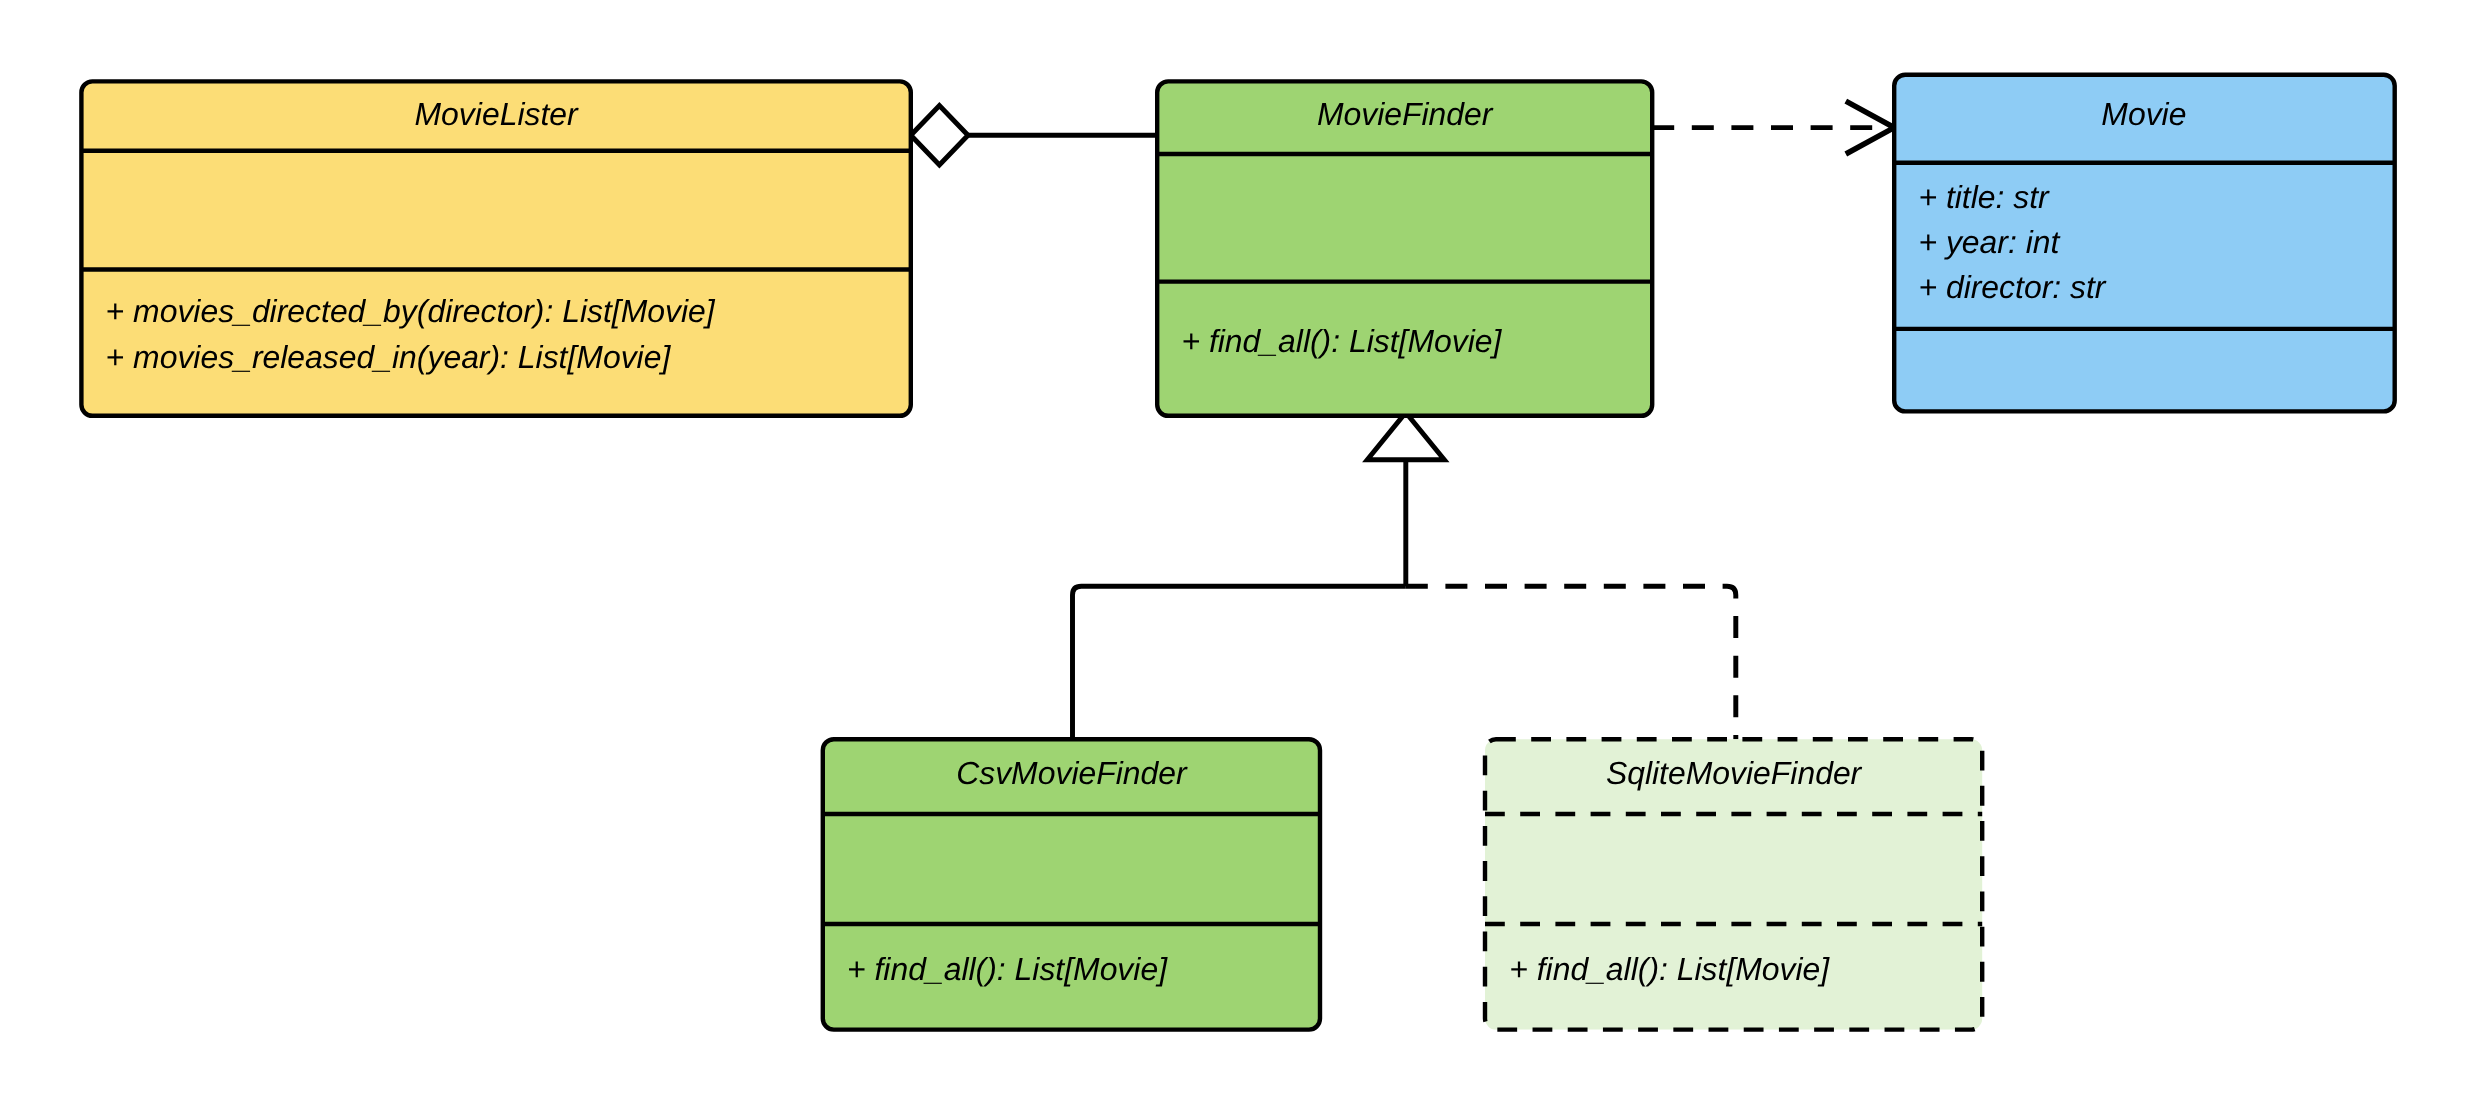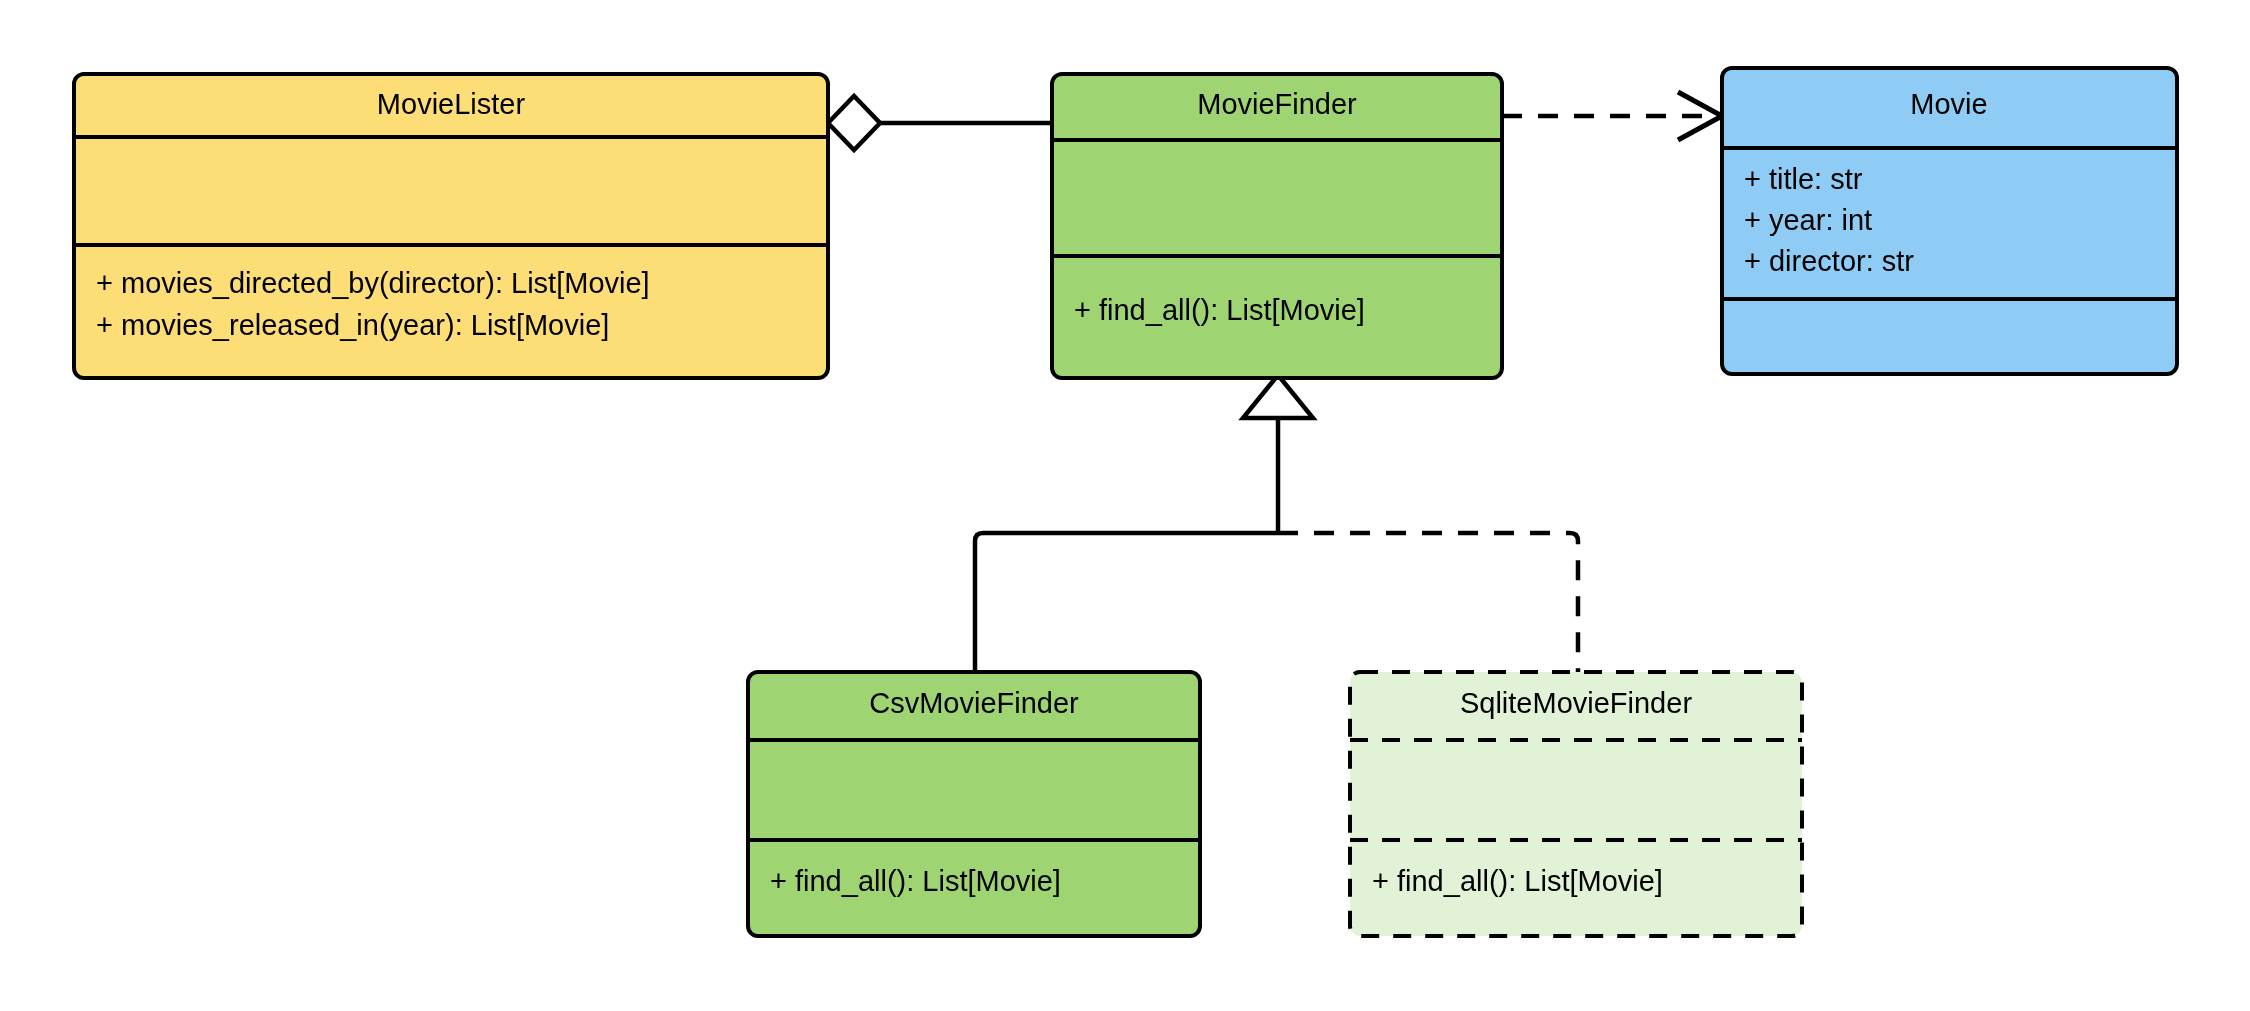--- a/index.html
+++ b/index.html
@@ -12,20 +12,21 @@
     width: 2250px;
     height: 1011px;
     font-family: "Liberation Sans", sans-serif;
     overflow: hidden;
   }
   #diagram-root {
     position: relative;
     width: 2056px;
     height: 1011px;
     background: #ffffff;
+    font-style: italic;
   }
   svg.uml-canvas {
     position: absolute;
     top: 0;
     left: 0;
     width: 2250px;
     height: 1011px;
     display: block;
   }
   .cls-box {

